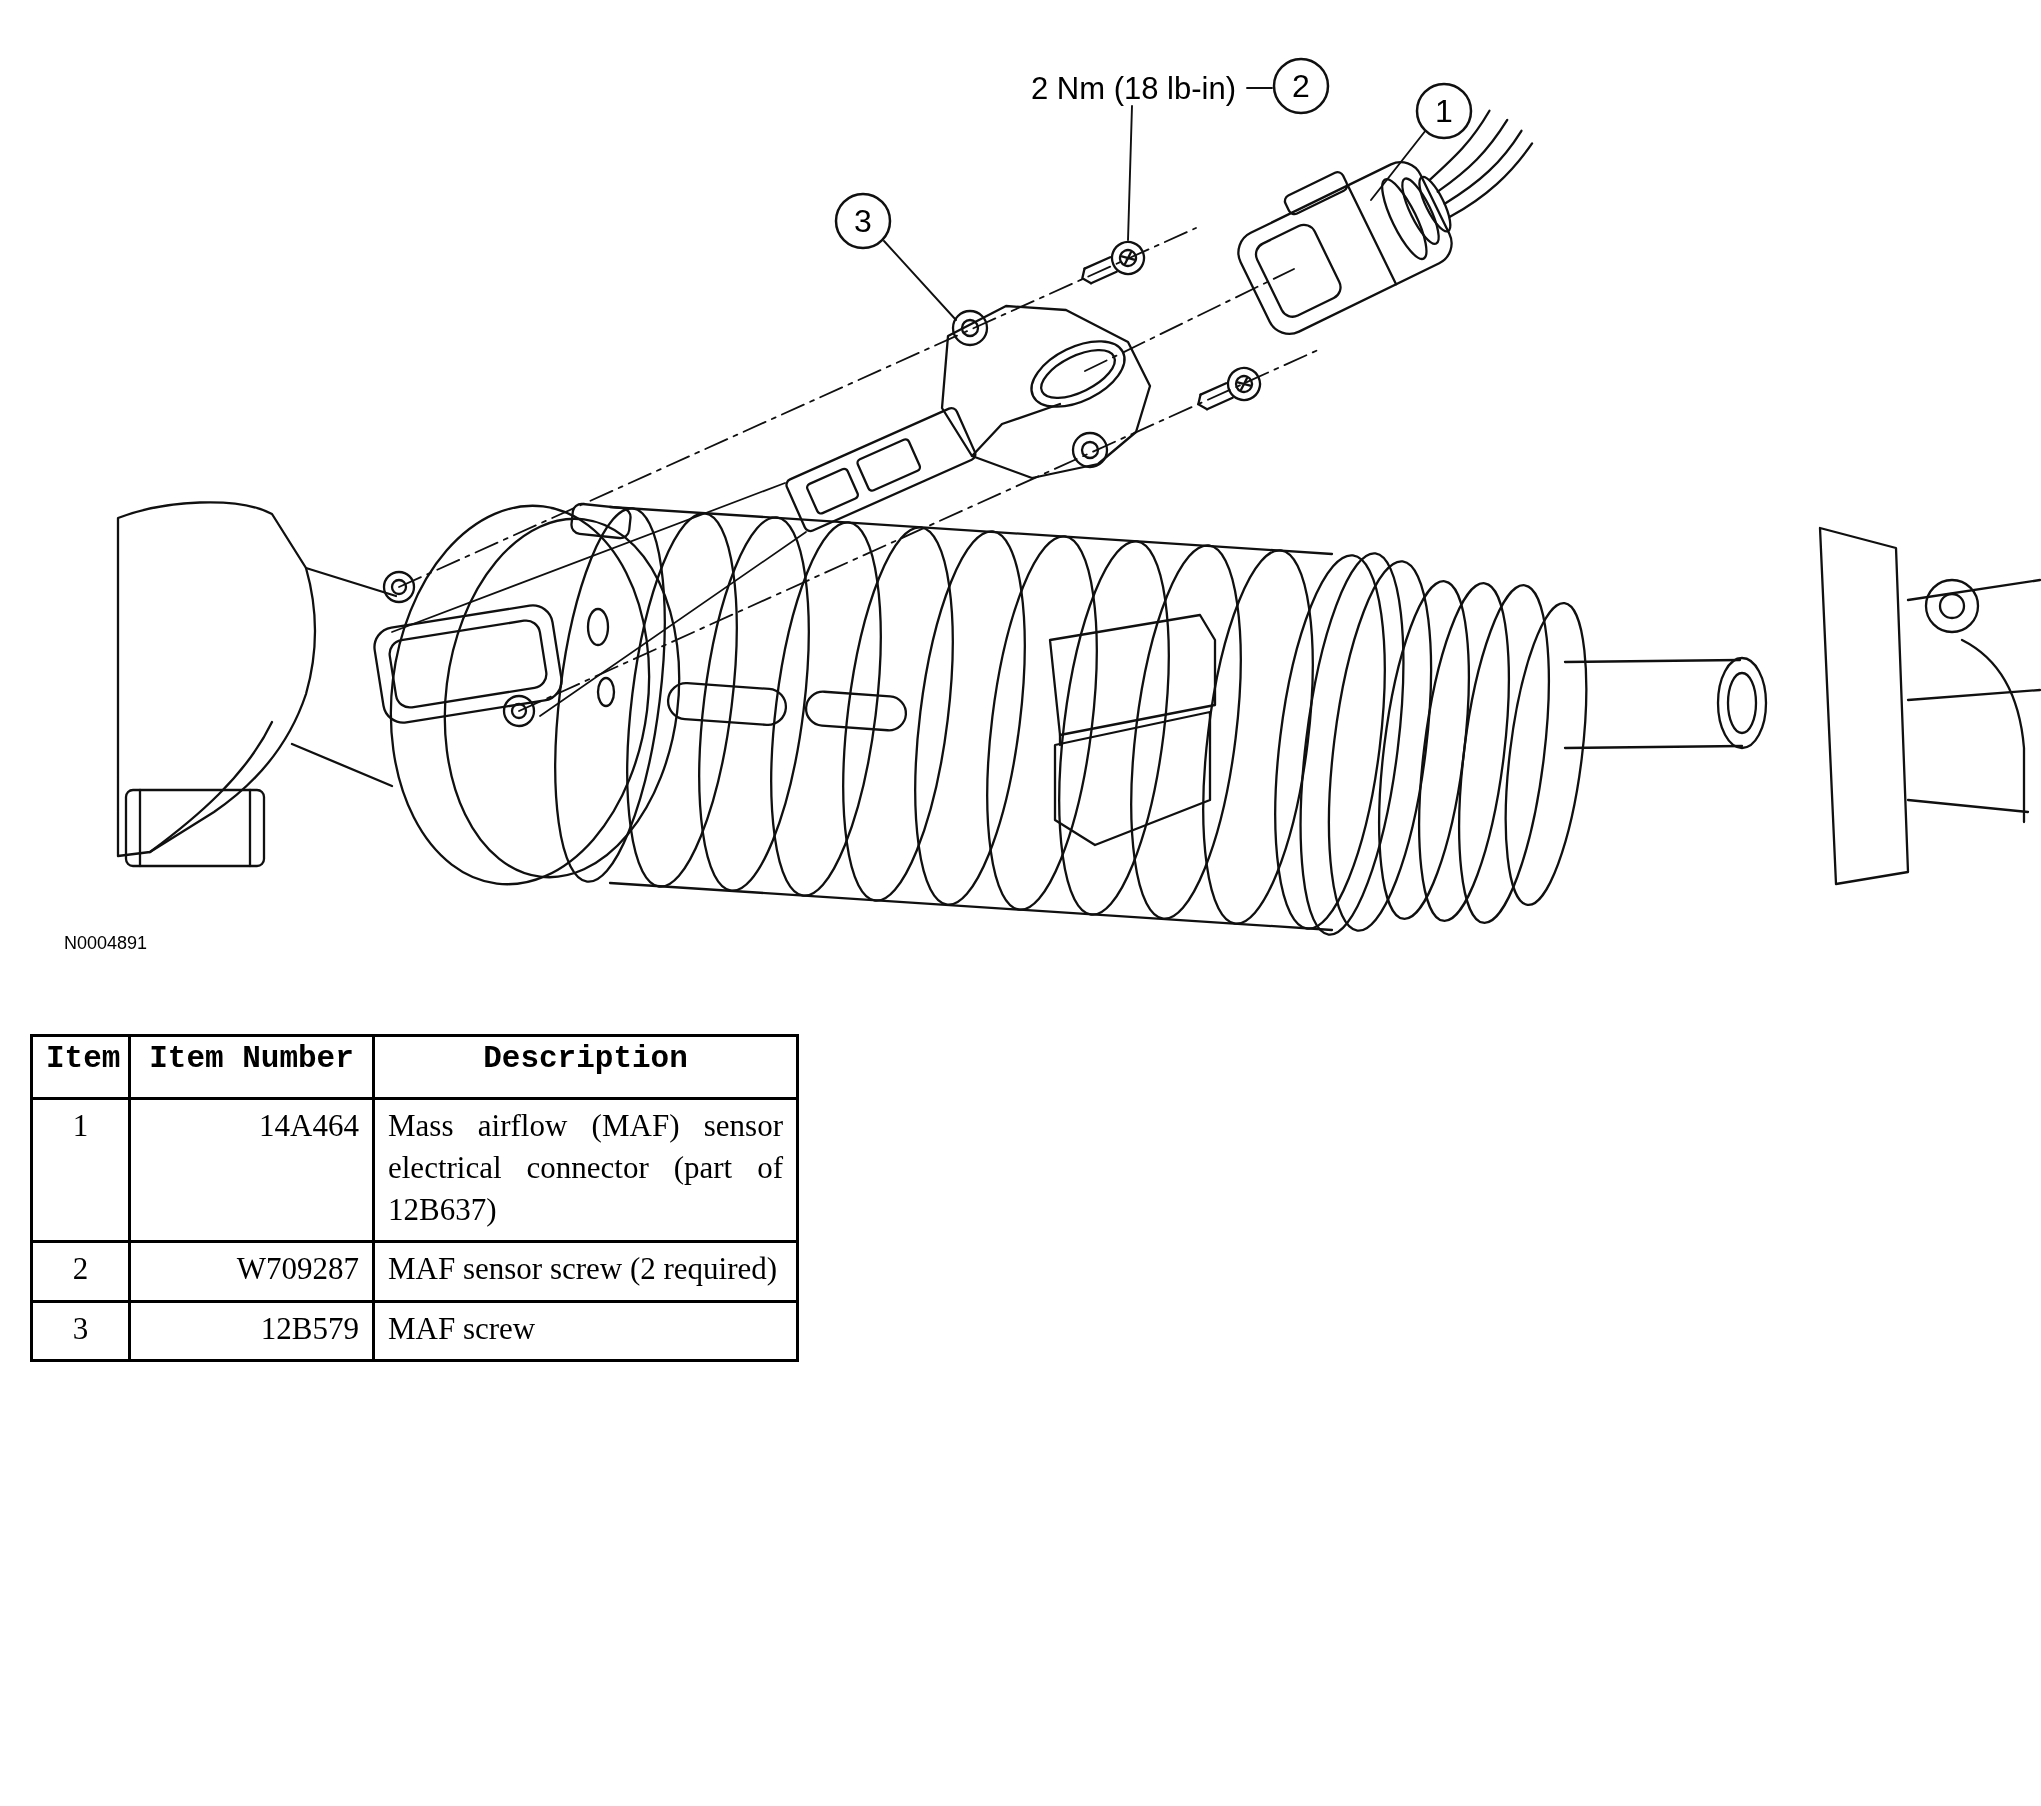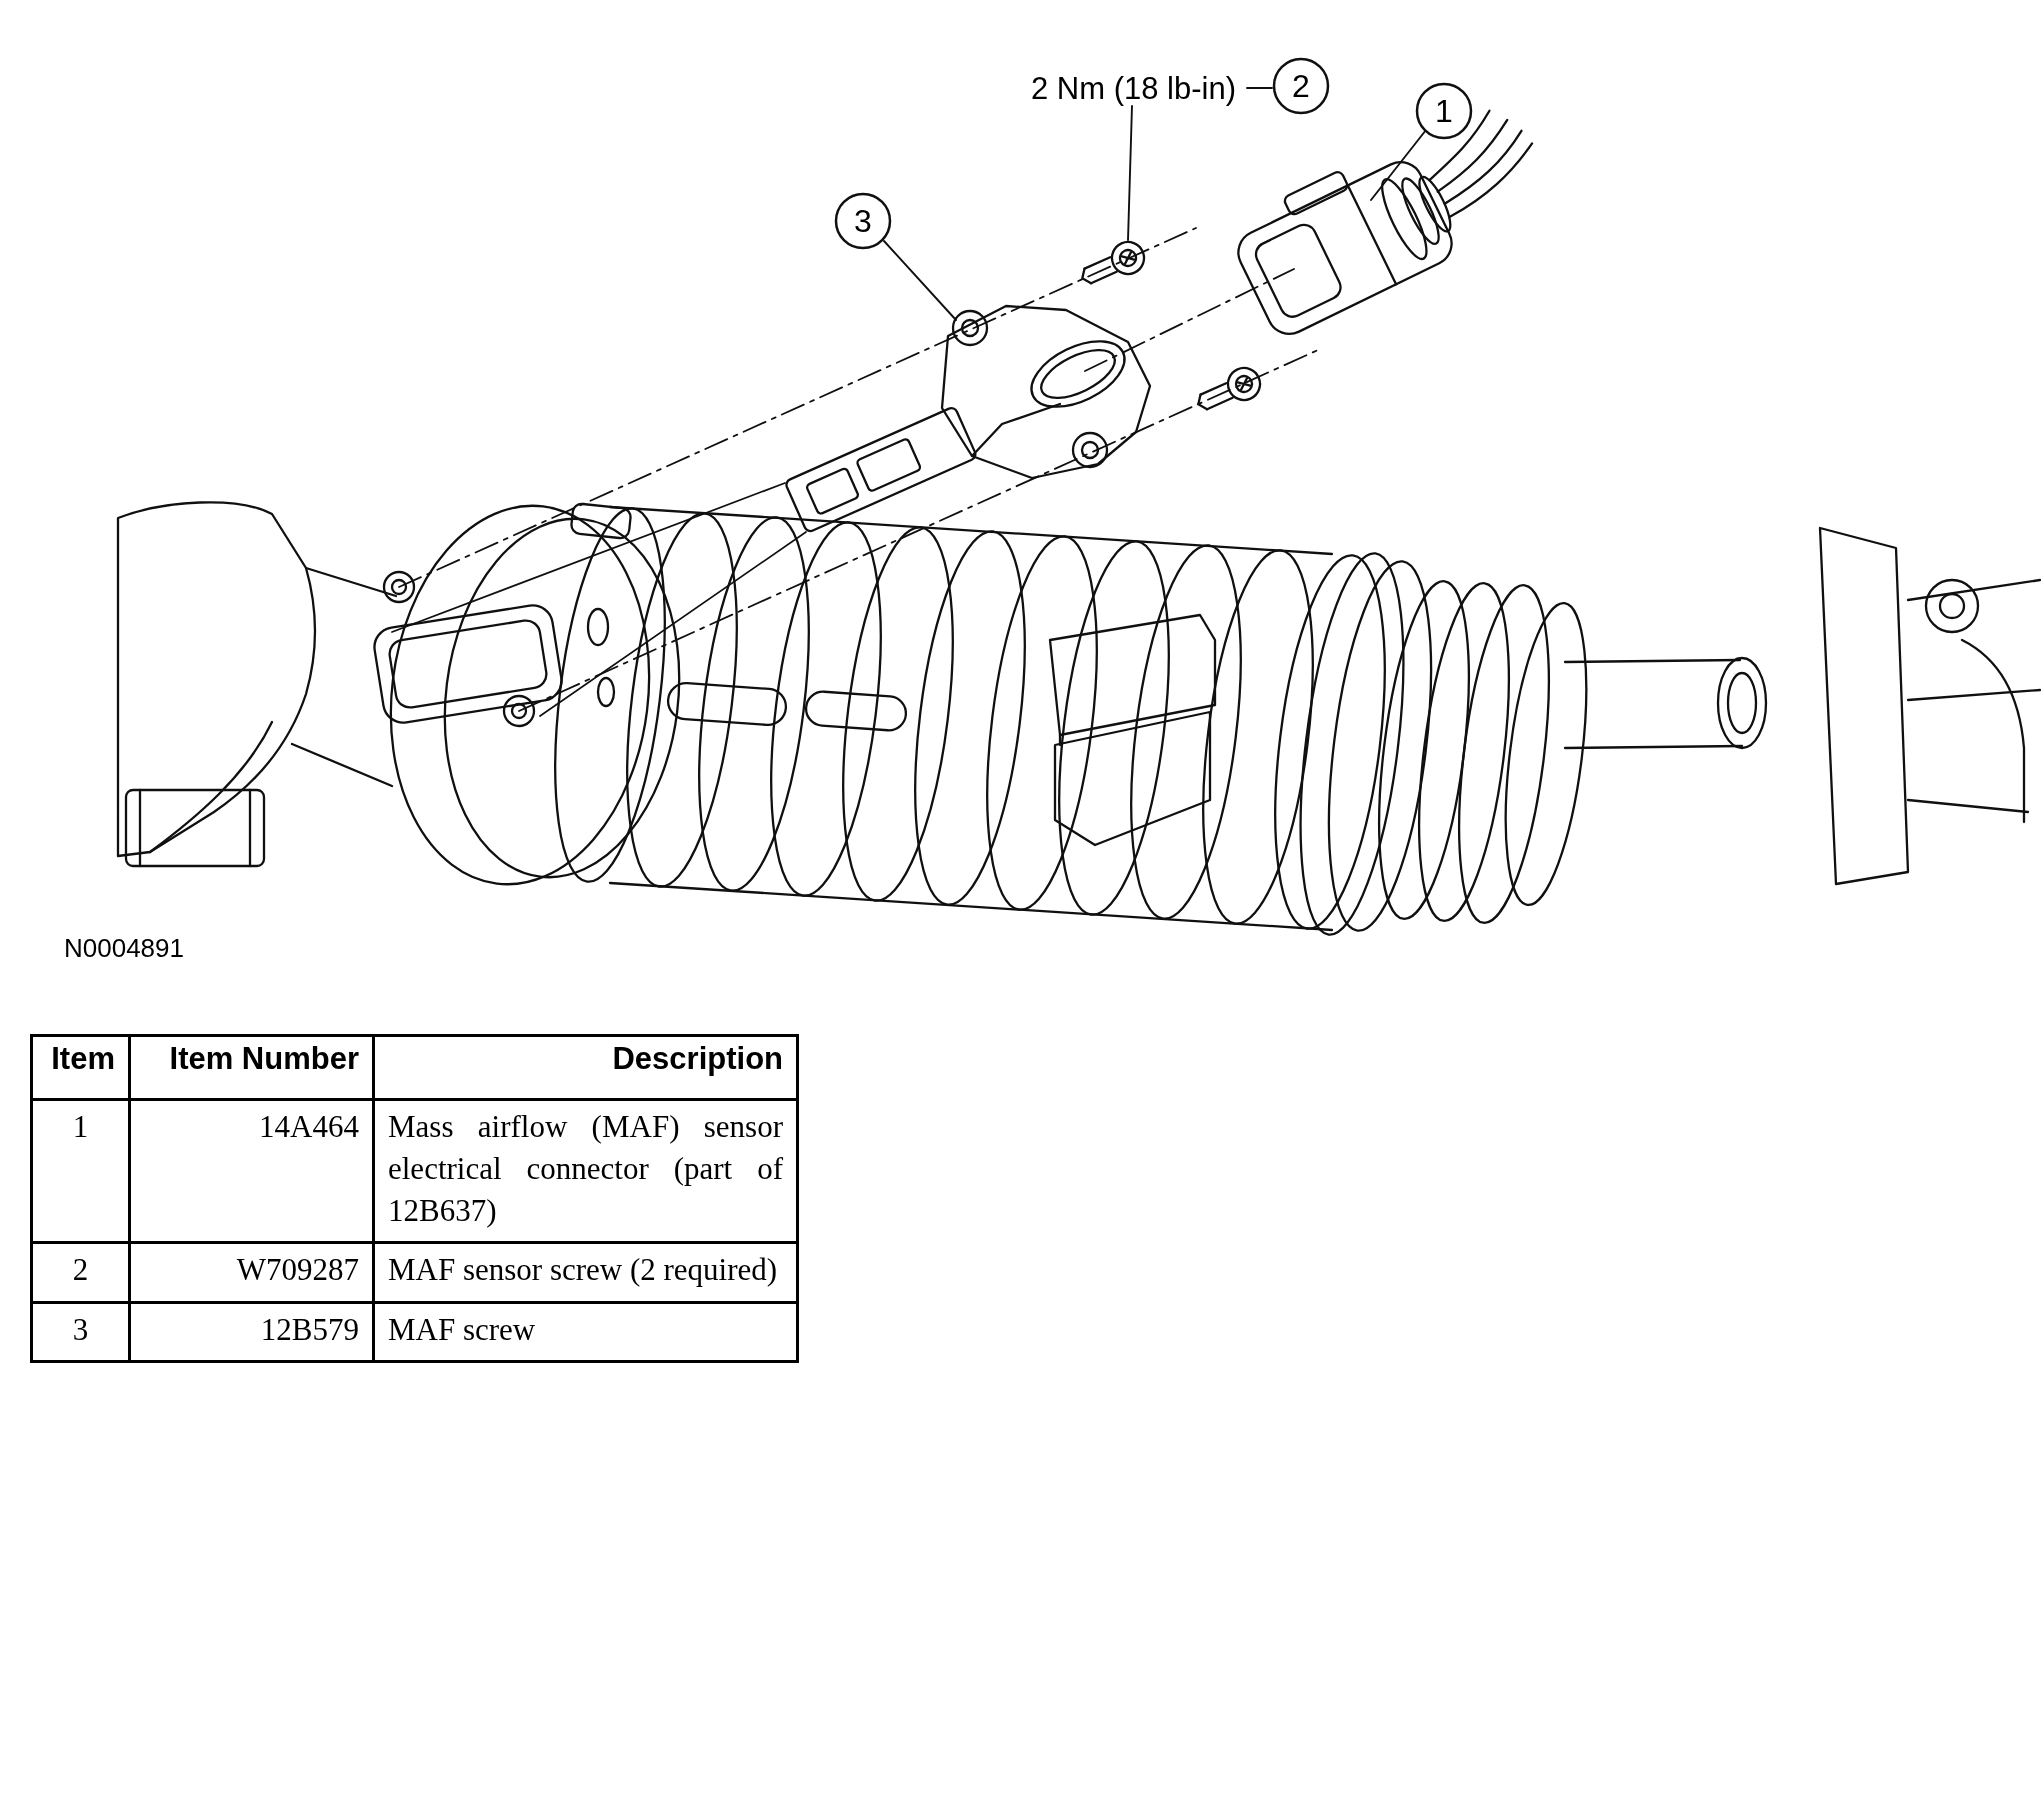--- a/index.html
+++ b/index.html
@@ -15,42 +15,42 @@
   }
   .diagram {
     position: absolute;
     top: 0;
     left: 0;
   }
   .figure-id {
     position: absolute;
     left: 64px;
     top: 933px;
-    font-size: 26px;
+    font-size: 18px;
     font-family: "Liberation Sans", sans-serif;
     color: #000;
   }
   table.parts-table {
     position: absolute;
     left: 30px;
     top: 1034px;
     width: 766px;
     border-collapse: collapse;
     table-layout: fixed;
   }
   .parts-table th, .parts-table td {
     border: 3px solid #000;
     vertical-align: top;
     padding: 5px 13px 9px 13px;
   }
   .parts-table th {
-    font-family: Liberation Sans, sans-serif;
+    font-family: Liberation Mono, monospace;
     font-weight: 700;
     font-size: 31px;
-    text-align: right;
+    text-align: center;
     padding-top: 4px;
     padding-bottom: 21px;
   }
   .parts-table td {
     font-family: "Liberation Serif", serif;
     font-size: 31px;
     line-height: 1.36;
   }
   td.cell-item { text-align: center; }
   td.cell-part { text-align: right; }

